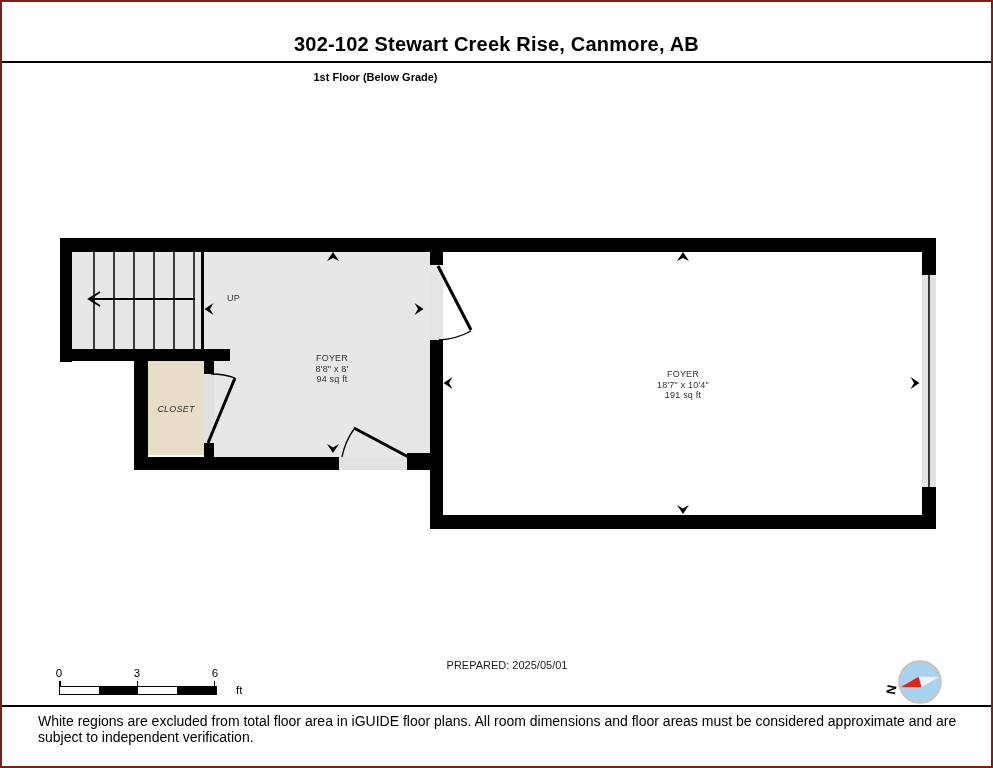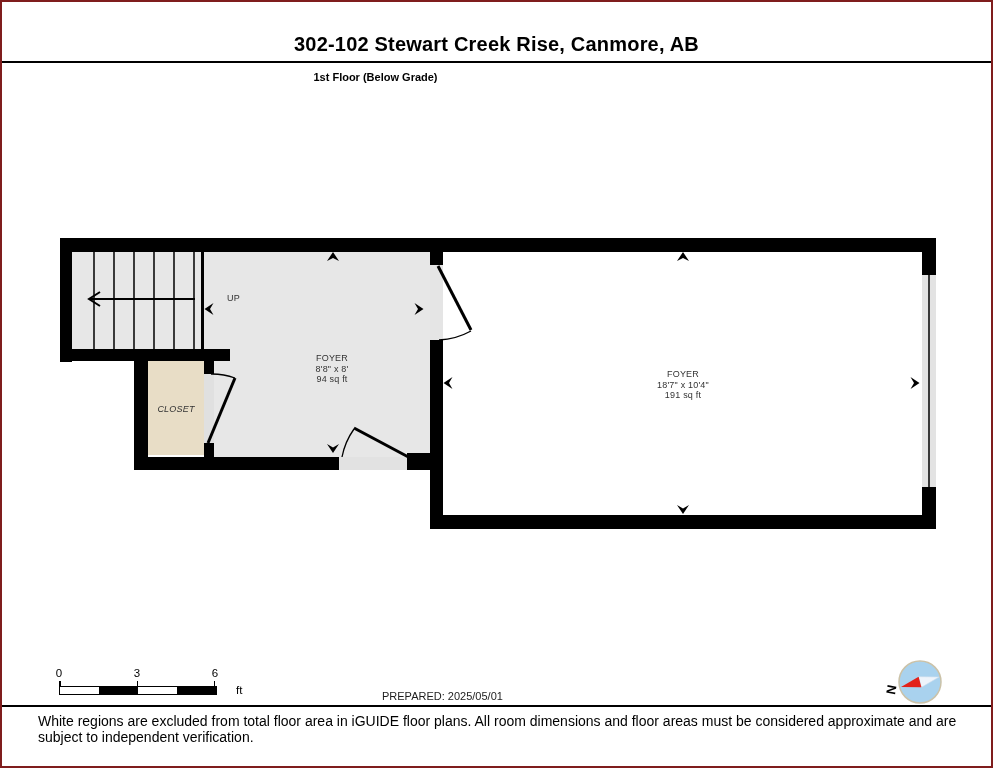--- a/index.html
+++ b/index.html
@@ -22,21 +22,21 @@
   .lbl-garage{left:621px;top:367px;width:120px;}
   .lbl-closet{left:144px;top:402px;width:60px;font-style:italic;}
   .lbl-up{left:210px;top:291px;width:28px;text-align:right;}
   .scale-num{position:absolute;top:665px;font-size:11.5px;width:14px;text-align:center;}
   .scale-tick{position:absolute;top:679px;width:1.5px;height:5px;background:#000;}
   .scale-bar{position:absolute;left:57px;top:684px;width:156px;height:7px;
     border:1.4px solid #000;box-sizing:content-box;display:flex;}
   .scale-bar div{flex:1;}
   .seg-w{background:#fff;} .seg-b{background:#000;}
   .scale-unit{position:absolute;left:234px;top:682px;font-size:11.5px;}
-  .prepared{position:absolute;left:380px;top:688px;width:250px;text-align:left;
+  .prepared{position:absolute;left:380px;top:657px;width:250px;text-align:center;
     font-size:11px;color:#1c1c1c;}
   .disclaimer{position:absolute;top:711px;left:36px;right:30px;font-size:14px;color:#000;}
 </style>
 </head>
 <body>
 
 <div class="page">
 
   <div class="title">302-102 Stewart Creek Rise, Canmore, AB</div>
   <div class="rule rule-top"></div>

